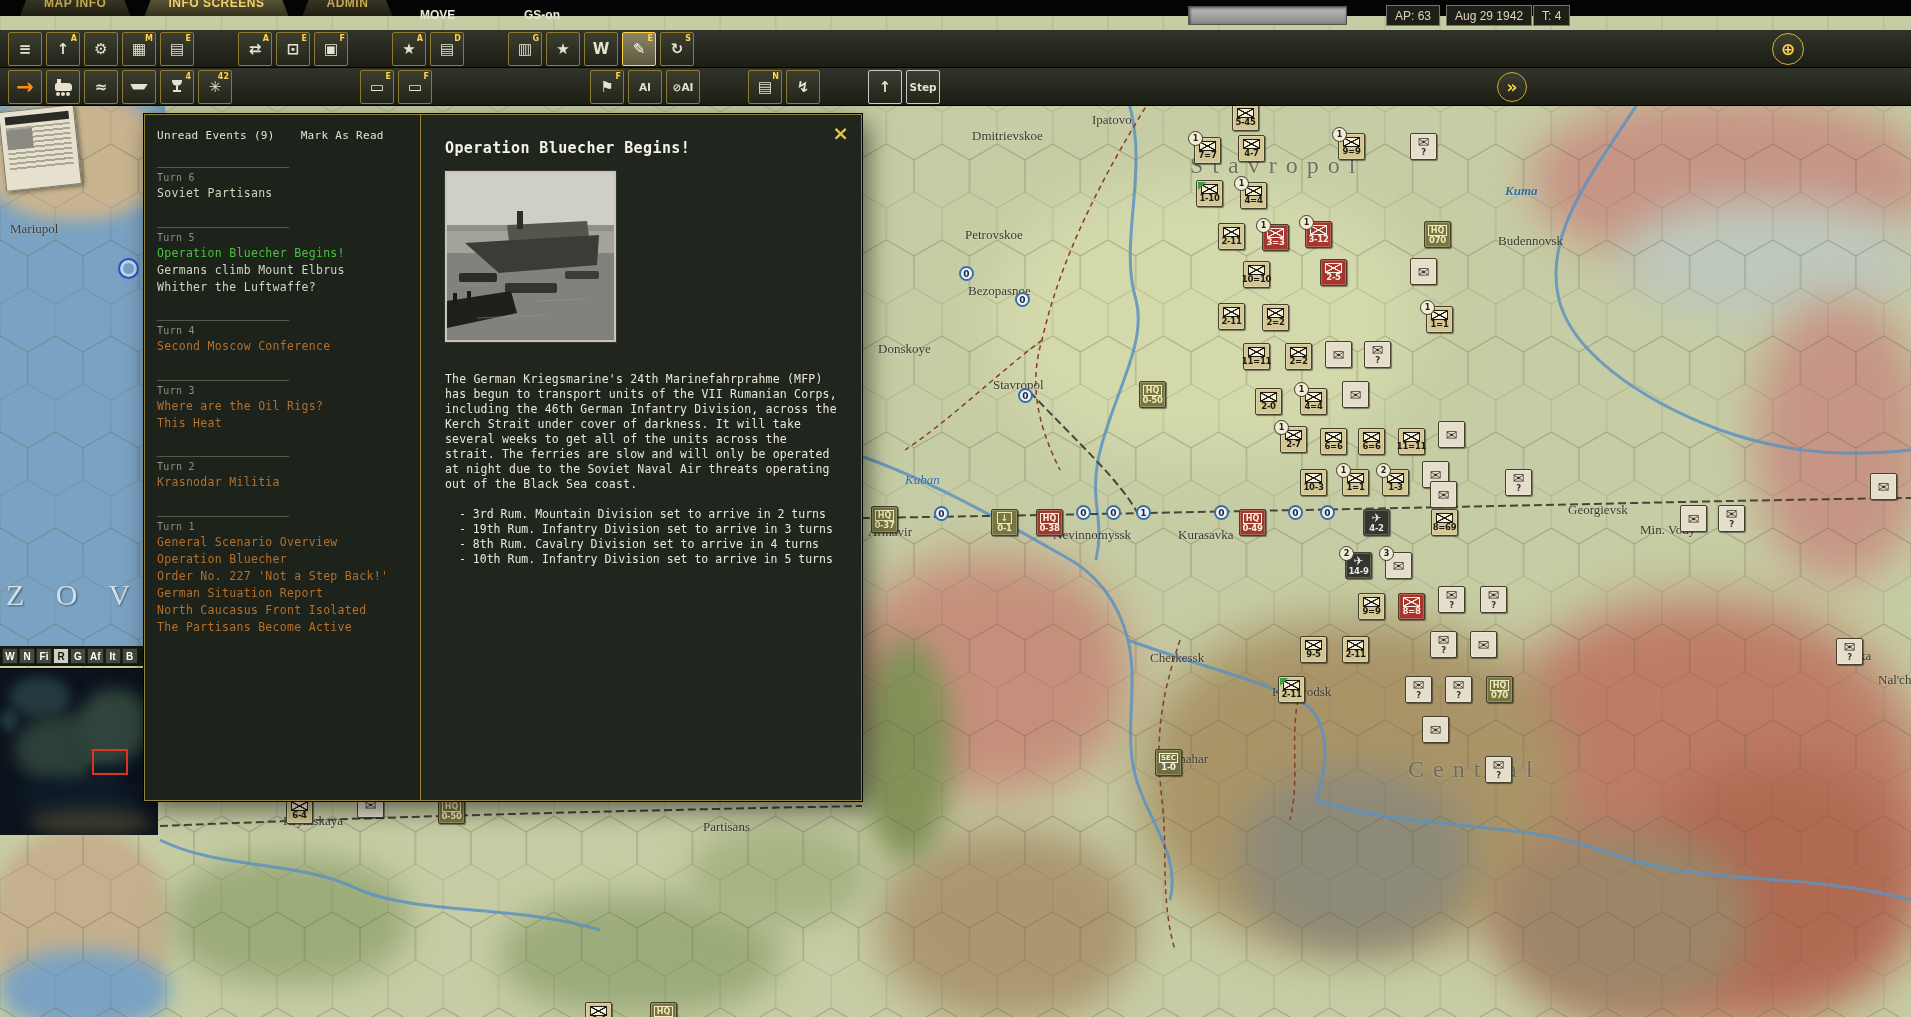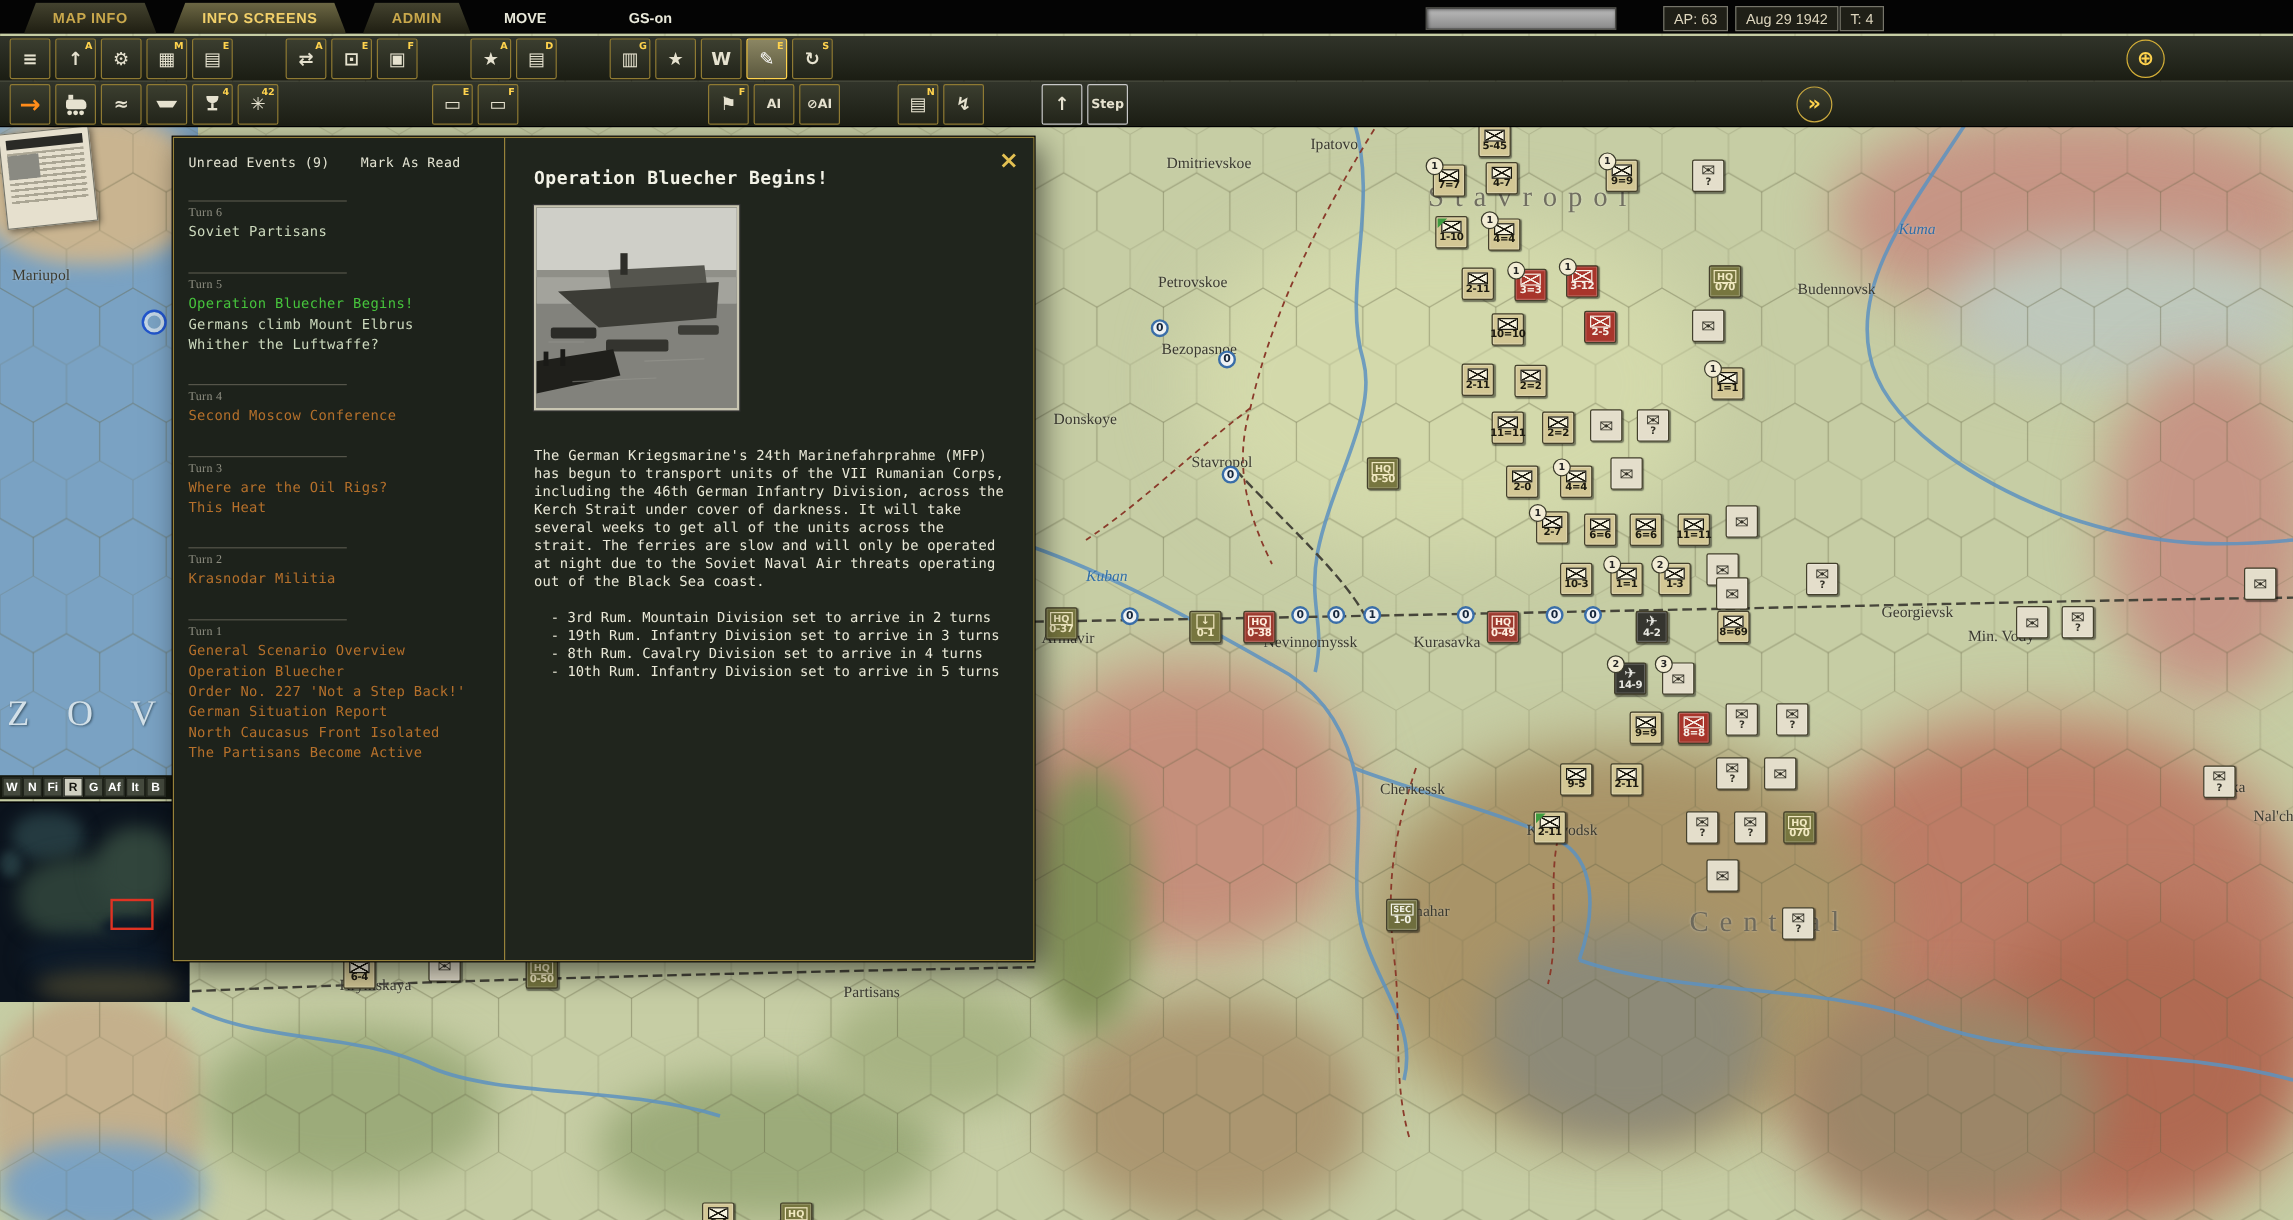--- a/index.html
+++ b/index.html
@@ -1,19 +1,19 @@
 <!DOCTYPE html>
 <html><head>
 <meta charset="utf-8">
 <style>
   html,body{margin:0;padding:0;background:#000;}
   #stage{position:relative;width:1911px;height:1017px;overflow:hidden;font-family:"Liberation Sans",sans-serif;user-select:none;}
 
   
-  #topbar{position:absolute;top:0;left:0;right:0;height:28px;background:#040404;z-index:40;display:flex;align-items:flex-end;}
+  #topbar{position:absolute;top:0;left:0;right:0;height:16px;background:#040404;z-index:40;display:flex;align-items:flex-end;}
   .tab{height:26px;margin-right:14px;padding:0 24px;display:flex;align-items:center;
        font:700 12px "Liberation Sans",sans-serif;letter-spacing:.5px;color:#c9a84c;cursor:pointer;
        background:linear-gradient(#44432f,#1f1e12);clip-path:polygon(10px 0,calc(100% - 10px) 0,100% 100%,0 100%);}
   .tab:first-of-type{margin-left:20px;}
   .tab.active{color:#f4d härle06a;color:#f2d06a;background:linear-gradient(#6c6744,#34321d);justify-content:center;}
   .phase{position:absolute;left:420px;top:8px;font:700 12px "Liberation Sans",sans-serif;color:#e9e9da;}
   .gslabel{position:absolute;left:524px;top:8px;font:700 12px "Liberation Sans",sans-serif;color:#e9e9da;cursor:pointer;}
   .meter{position:absolute;left:1188px;top:6px;width:157px;height:17px;border:1px solid #565650;
          background:linear-gradient(#bdbdbd,#8a8a8a);box-shadow:inset 1px 1px 3px rgba(0,0,0,.6);}
   .stat{position:absolute;top:5px;height:19px;padding:0 8px;display:flex;align-items:center;
@@ -100,21 +100,21 @@
   #minimap .mmblob{position:absolute;border-radius:45%;}
   #minimap .viewrect{position:absolute;left:92px;top:80px;width:32px;height:22px;border:2px solid #e03323;}
 
   
   #event-window{position:absolute;left:144px;top:114px;width:718px;height:687px;display:flex;background:#1d221b;
                 border:1px solid #97823a;box-shadow:0 0 0 1px #000,6px 8px 24px rgba(0,0,0,.55);z-index:20;box-sizing:border-box;}
   #events-list{width:286px;padding:14px 0 0 12px;box-sizing:border-box;overflow:hidden;}
   .ehead{display:flex;gap:26px;font:11px "DejaVu Sans Mono",monospace;color:#e3e3d2;letter-spacing:.3px;margin-bottom:14px;}
   .markread{cursor:pointer;}
   .erow{font:11.5px "DejaVu Sans Mono",monospace;letter-spacing:.3px;padding:1.5px 0;color:#ccd9bd;cursor:pointer;}
-  .erow.turn{margin-top:25px;border-top:1px solid #55554a;width:132px;padding-top:4px;color:#8f8f82;font-size:10px;cursor:default;font-family:Liberation Serif, serif;}
+  .erow.turn{margin-top:25px;border-top:1px solid #55554a;width:132px;padding-top:4px;color:#8f8f82;font-size:10px;cursor:default;}
   .erow.selected{color:#46c33c;}
   .erow.read{color:#b5702b;}
   #event-detail{flex:1;border-left:1px solid #97823a;background:#20251d;padding:14px 24px;box-sizing:border-box;position:relative;}
   #close-x{position:absolute;top:6px;right:12px;font:700 20px "DejaVu Sans",sans-serif;color:#e3c152;cursor:pointer;}
   #ed-title{margin:10px 0 0;font:700 15px "DejaVu Sans Mono",monospace;color:#f2f2e6;letter-spacing:.4px;}
   #photo{margin-top:14px;width:167px;height:167px;border:2px solid #c9c6b2;box-shadow:0 0 0 1px #333;line-height:0;}
   #edpara{margin:30px 0 0;width:392px;font:11.5px/15px "DejaVu Sans Mono",monospace;color:#eae9d8;letter-spacing:.2px;}
   #bullets{margin-top:15px;}
   .bullet{width:392px;font:11.5px/15px "DejaVu Sans Mono",monospace;color:#eae9d8;letter-sp acing:.2px;text-indent:14px;}
 </style>
@@ -175,21 +175,21 @@
         <path d="M1180,640 C1160,700 1155,740 1162,800 C1168,850 1160,900 1175,950"></path>
         <path d="M1298,700 C1290,740 1300,780 1290,820"></path>
       </g>
     </svg>
 
     <div class="mlabel town" style="left: 10px; top: 221px;">Mariupol</div>
       <div class="mlabel sea" style="left: 6px; top: 578px; text-align: right;">Z O V</div>
       <div class="mlabel town" style="left: 972px; top: 128px;">Dmitrievskoe</div>
       <div class="mlabel town" style="left: 1092px; top: 112px;">Ipatovo</div>
       <div class="mlabel big" style="left: 1190px; top: 152px;">Stavropol</div>
-      <div class="mlabel water" style="left: 1582px; top: 183px;">Kuma</div>
+      <div class="mlabel water" style="left: 1505px; top: 183px; font-weight: bold;">Kuma</div>
       <div class="mlabel town" style="left: 965px; top: 227px;">Petrovskoe</div>
       <div class="mlabel town" style="left: 1498px; top: 233px;">Budennovsk</div>
       <div class="mlabel town" style="left: 968px; top: 283px;">Bezopasnoe</div>
       <div class="mlabel town" style="left: 878px; top: 341px;">Donskoye</div>
       <div class="mlabel town" style="left: 993px; top: 377px;">Stavropol</div>
       <div class="mlabel water" style="left: 905px; top: 472px;">Kuban</div>
       <div class="mlabel town" style="left: 868px; top: 524px;">Armavir</div>
       <div class="mlabel town" style="left: 1053px; top: 527px;">Nevinnomyssk</div>
       <div class="mlabel town" style="left: 1178px; top: 527px;">Kurasavka</div>
       <div class="mlabel town" style="left: 1568px; top: 502px;">Georgievsk</div>

